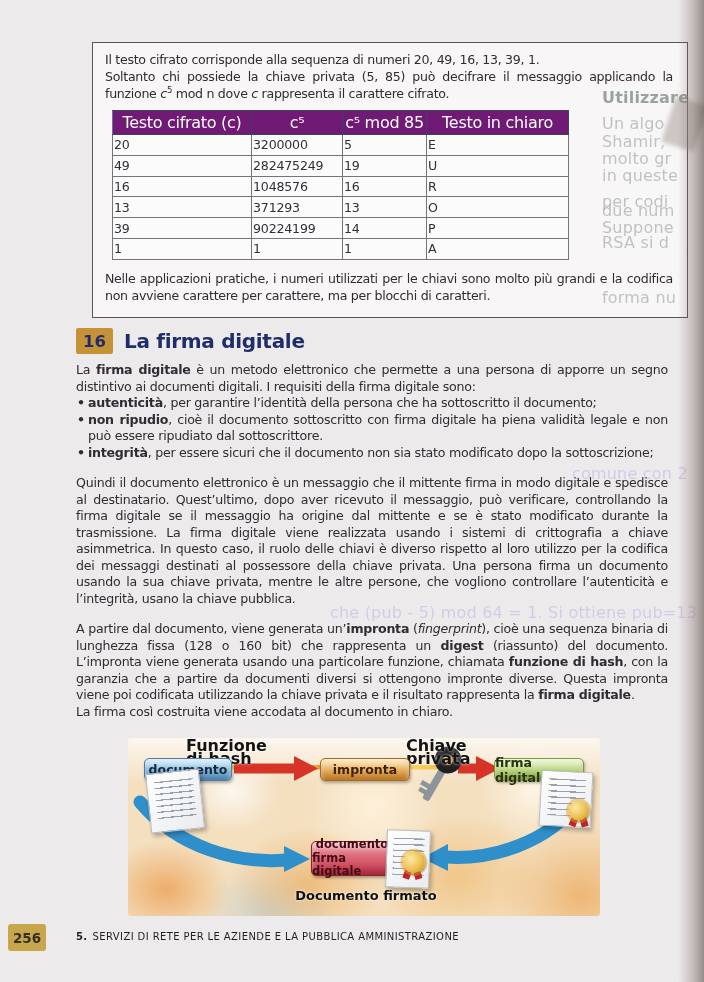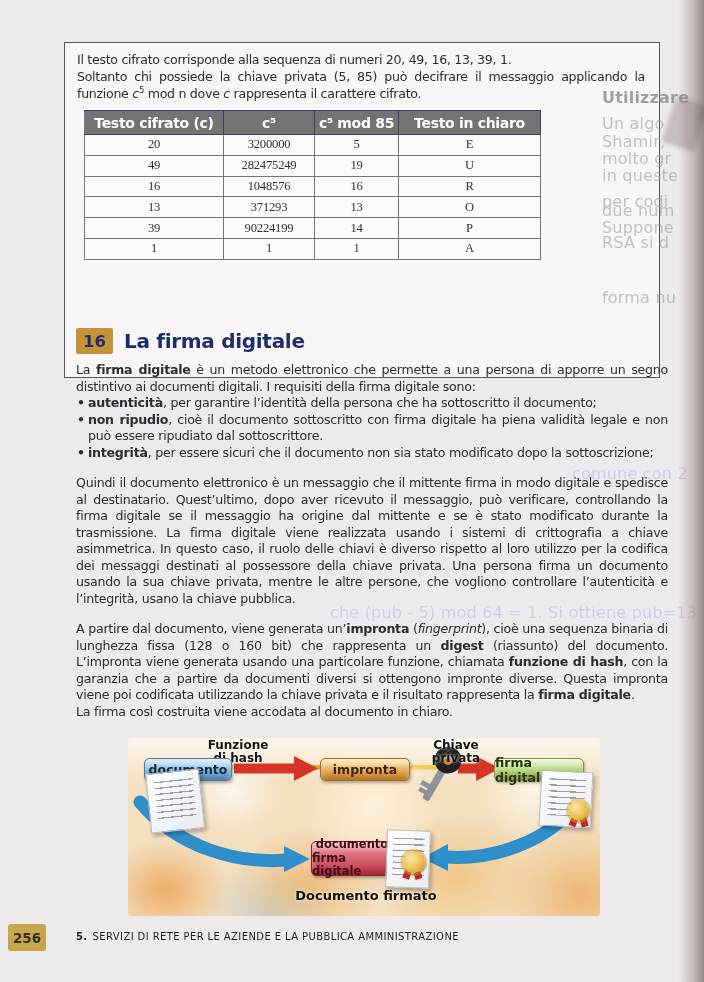--- a/index.html
+++ b/index.html
@@ -1,29 +1,29 @@
 <!DOCTYPE html>
 <html><head>
 <meta charset="utf-8">
 <style>
   html,body{margin:0;padding:0;background:#d8d5d6;}
   #page{position:relative;width:704px;height:982px;background:#edeaec;overflow:hidden;
         font-family:"DejaVu Sans","Liberation Sans",sans-serif;color:#2e2d33;}
   
-  .example-box{position:absolute;left:64px;top:42px;width:596px;height:336px;box-sizing:border-box;
+  .example-box{position:absolute;left:92px;top:42px;width:596px;height:276px;box-sizing:border-box;
      background:#f8f6f7;border:1.4px solid #55555a;padding:8px 14px 8px 12px;z-index:1;}
   .example-box p{margin:0;font-size:12.6px;line-height:17px;letter-spacing:-0.3px;text-align:justify;}
   .b{font-weight:bold}.i{font-style:italic}
   .sup{font-size:.68em;vertical-align:super;line-height:0}
   table.cipher{border-collapse:collapse;margin:8px 0 0 7px;width:456px;table-layout:fixed;
      border:1.6px solid #4c4c52;background:#fcfbfc;}
-  table.cipher th{background:#737373;color:#fff;font-size:14px;font-weight:bold;height:21px;
+  table.cipher th{background:#701a75;color:#fff;font-size:16px;font-weight:normal;height:21px;
      border:1px solid #3a4460;border-left:1px solid #6b7696;letter-spacing:-0.3px;}
-  table.cipher td{font-size:12.6px;color:#2f2f36;text-align:center;height:17.8px;
-     border:1px solid #74747a;letter-spacing:-0.2px;font-family:Liberation Serif, serif;}
+  table.cipher td{font-size:12.6px;color:#2f2f36;height:17.8px;
+     border:1px solid #74747a;letter-spacing:-0.2px;}
   .example-note{margin-top:10px !important;}
   
   .section-heading{position:absolute;left:76px;top:328px;display:flex;align-items:center;z-index:3;}
   .section-num{display:inline-flex;align-items:center;justify-content:center;width:37px;height:26px;
      background:#c69238;color:#1f2e6b;font-size:16.5px;font-weight:bold;border-radius:2px;}
   .section-title{margin:0 0 0 11px;font-size:20px;font-weight:bold;color:#1f2e6b;letter-spacing:-0.3px;}
   
   .bodycol{position:absolute;left:76px;top:362px;width:592px;z-index:3;
      font-size:12.6px;line-height:16.5px;letter-spacing:-0.25px;text-align:justify;}
   .bodycol p{margin:0;}
@@ -36,21 +36,21 @@
        linear-gradient(to bottom, rgba(255,255,255,.75), rgba(255,255,255,0) 26%),
        radial-gradient(90px 70px at 8% 85%, rgba(233,140,49,.60), transparent 70%),
        radial-gradient(70px 60px at 22% 30%, rgba(255,255,255,.75), transparent 70%),
        radial-gradient(110px 80px at 38% 82%, rgba(236,163,72,.55), transparent 70%),
        radial-gradient(95px 90px at 52% 38%, rgba(255,244,224,.85), transparent 72%),
        radial-gradient(120px 90px at 70% 78%, rgba(238,174,84,.50), transparent 70%),
        radial-gradient(80px 70px at 86% 30%, rgba(255,250,238,.80), transparent 70%),
        radial-gradient(120px 100px at 96% 88%, rgba(232,150,58,.55), transparent 70%),
        radial-gradient(100px 70px at 30% 98%, rgba(130,185,225,.35), transparent 70%),
        #f4dfbf;}
-  .dlabel{position:absolute;text-align:center;font-size:12px;line-height:13px;font-weight:bold;color:#141414;
+  .dlabel{position:absolute;font-size:16px;line-height:13px;font-weight:bold;color:#141414;
      text-shadow:0 0 3px rgba(255,255,255,.9);}
   .dbox{position:absolute;height:21px;border-radius:5px;display:flex;align-items:center;justify-content:center;
      font-size:12.5px;font-weight:600;border:1px solid rgba(0,0,0,.35);
      box-shadow:inset 0 6px 6px rgba(255,255,255,.55), inset 0 -5px 6px rgba(0,0,0,.18), 1px 2px 3px rgba(0,0,0,.3);}
   .dbox.blue{background:linear-gradient(#bcdcf2,#5b9bd0);color:#13293d;border-color:#4a7fa8;}
   .dbox.orange{background:linear-gradient(#f7d28c,#dd8f2e);color:#3f2306;border-color:#a86d1d;}
   .dbox.green{background:linear-gradient(#dcebb0,#9fc255);color:#26330e;border-color:#7f9c3e;}
   .dbox.red{background:linear-gradient(#ef96a2,#c23247);color:#430a14;border-color:#8c1f2e;
      flex-direction:column;line-height:1.18;font-size:11.5px;height:33px;}
   .paper{position:absolute;background:linear-gradient(135deg,#ffffff,#e9ebee);border:1px solid #b9bec6;
@@ -149,20 +149,21 @@
             <td>P</td>
           </tr>
           <tr>
             <td>1</td>
             <td>1</td>
             <td>1</td>
             <td>A</td>
           </tr>
         </tbody>
     </table>
+    <p class="example-note">Nelle applicazioni pratiche, i numeri utilizzati per le chiavi sono molto più grandi e la codifica non avviene carattere per carattere, ma per blocchi di caratteri.</p>
   </div>
 
   <div class="section-heading">
     <span class="section-num">16</span>
     <h2 class="section-title">La firma digitale</h2>
   </div>
 
   <div class="bodycol">
     <p><span>La </span><span class="b">firma digitale</span><span> è un metodo elettronico che permette a una persona di apporre un segno distintivo ai documenti digitali. I requisiti della firma digitale sono:</span></p>
     <div class="bullet"><span><span class="b">autenticità</span><span>, per garantire l’identità della persona che ha sottoscritto il documento;</span></span></div>

